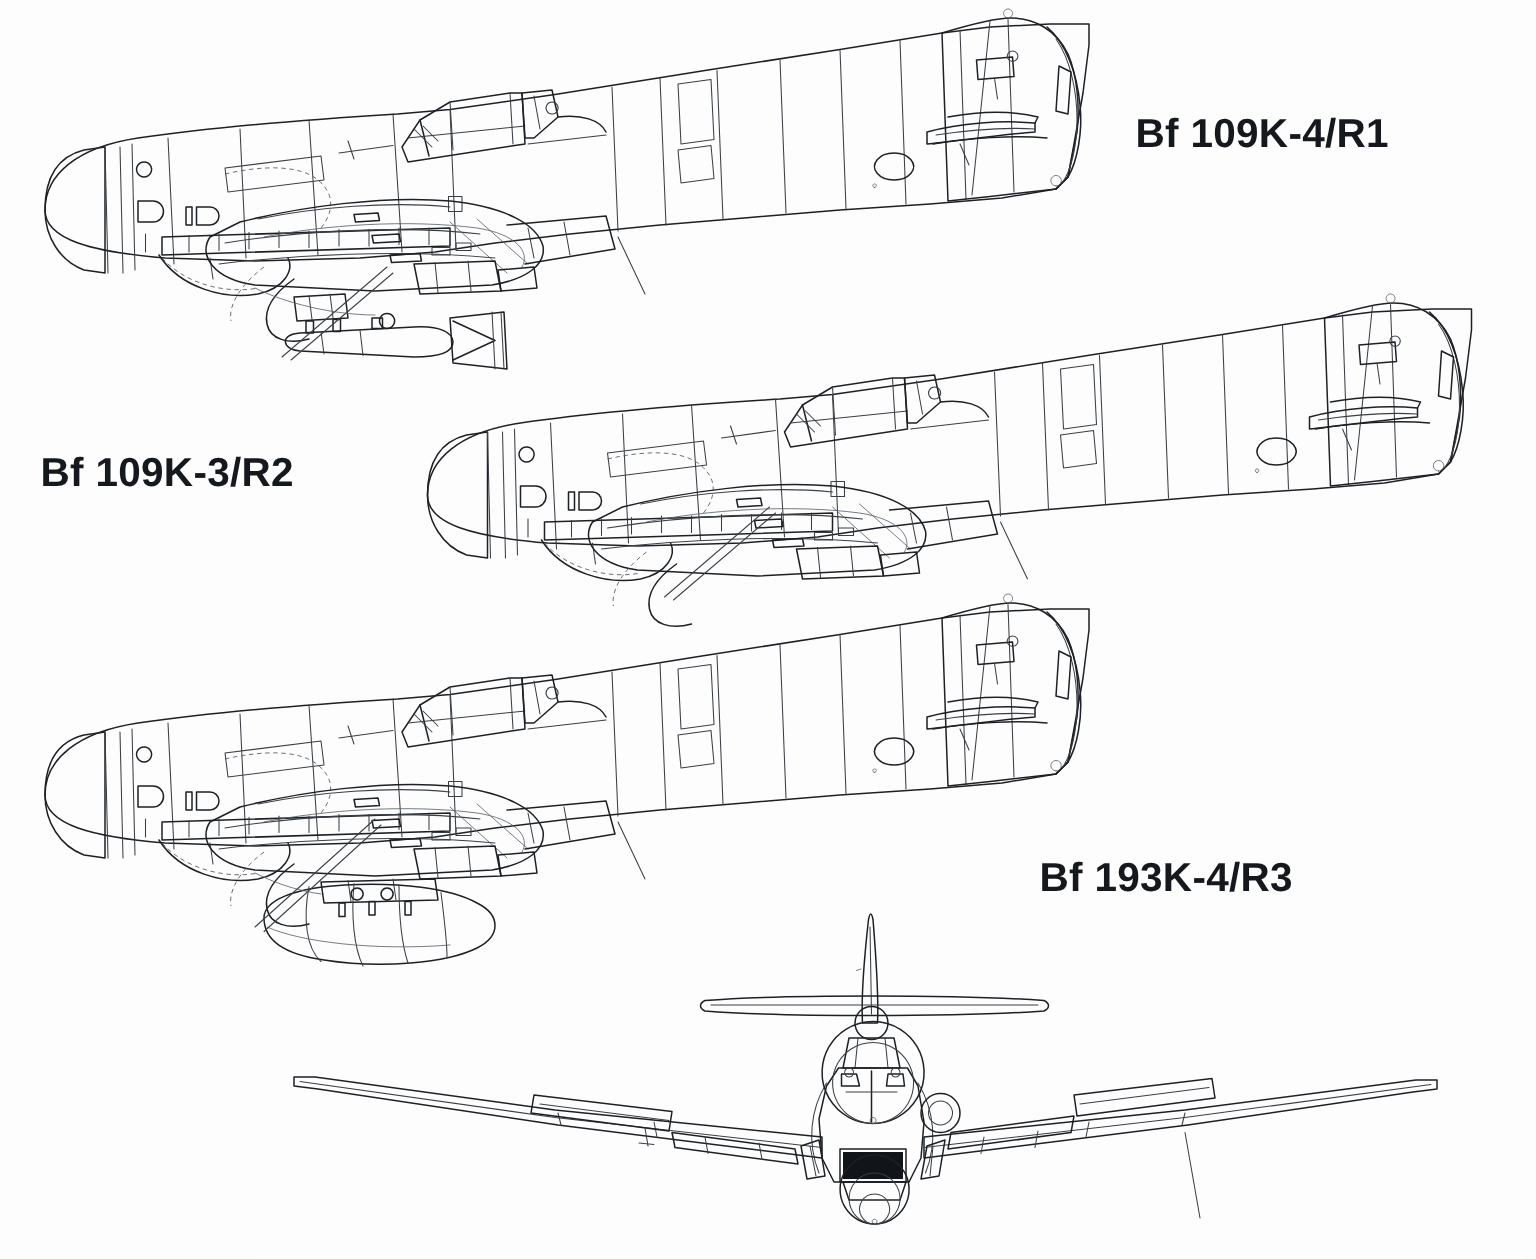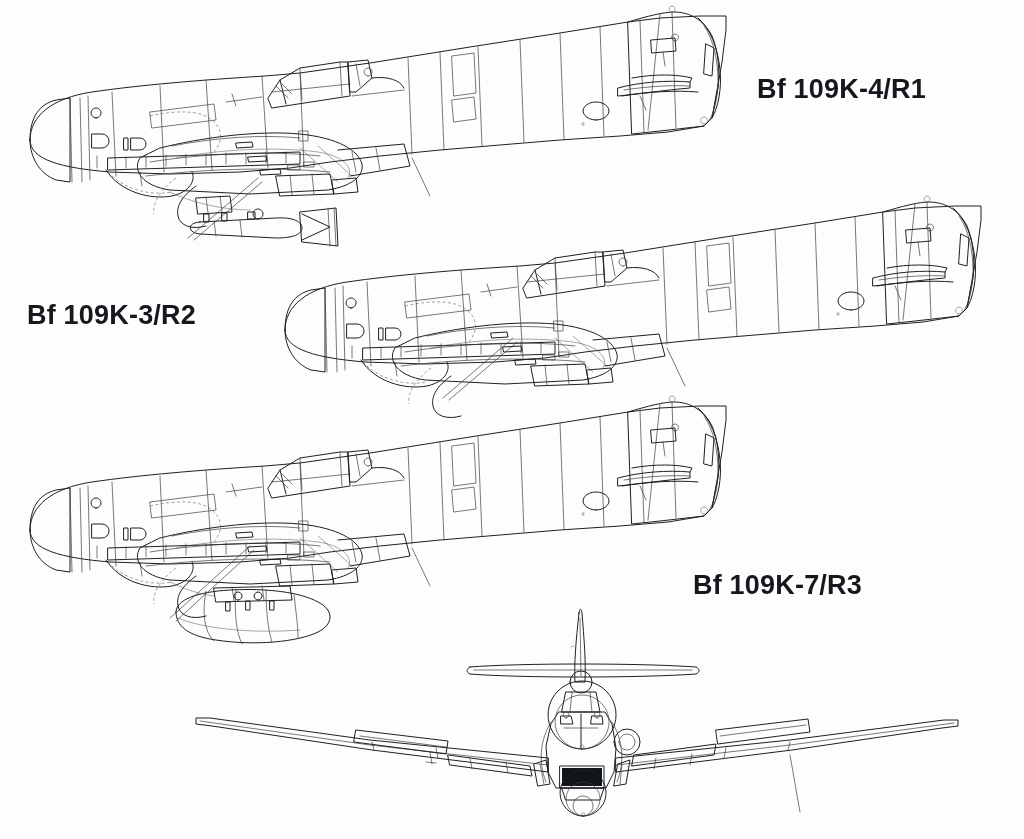--- a/index.html
+++ b/index.html
@@ -569,15 +569,15 @@
       <path class="ln-thin" d="M583,816 a17,17 0 1,1 0.1,0 Z"></path>
       <path class="ln-thin" d="M583,816 a10,10 0 1,1 0.1,0 Z"></path>
       <path class="ln-hair" d="M583,816 a1.6,1.6 0 1,1 0.1,0 Z"></path>
     </g>
   </svg>
 
   <div class="label" id="lbl-r1">Bf 109K-4/R1</div>
 
   <div class="label" id="lbl-r2">Bf 109K-3/R2</div>
 
-  <div class="label" id="lbl-r3">Bf 109K-7/R3</div>
+  <div class="label" id="lbl-r3">Bf 193K-4/R3</div>
 
 </div>
 
 </body></html>

